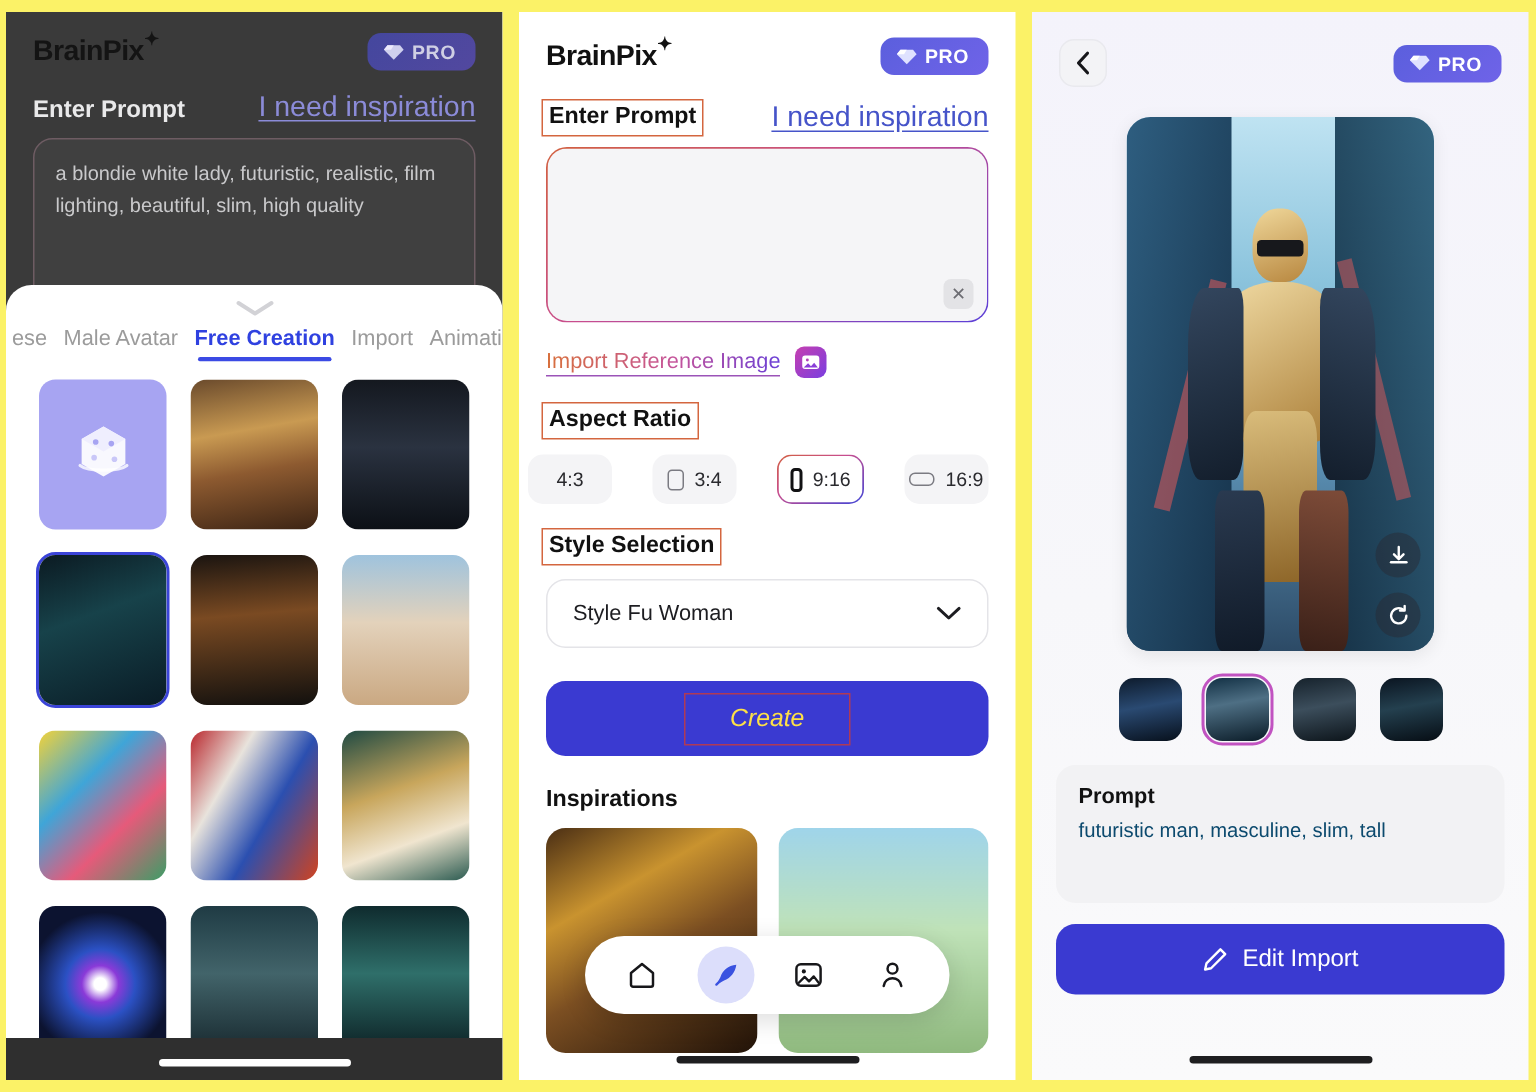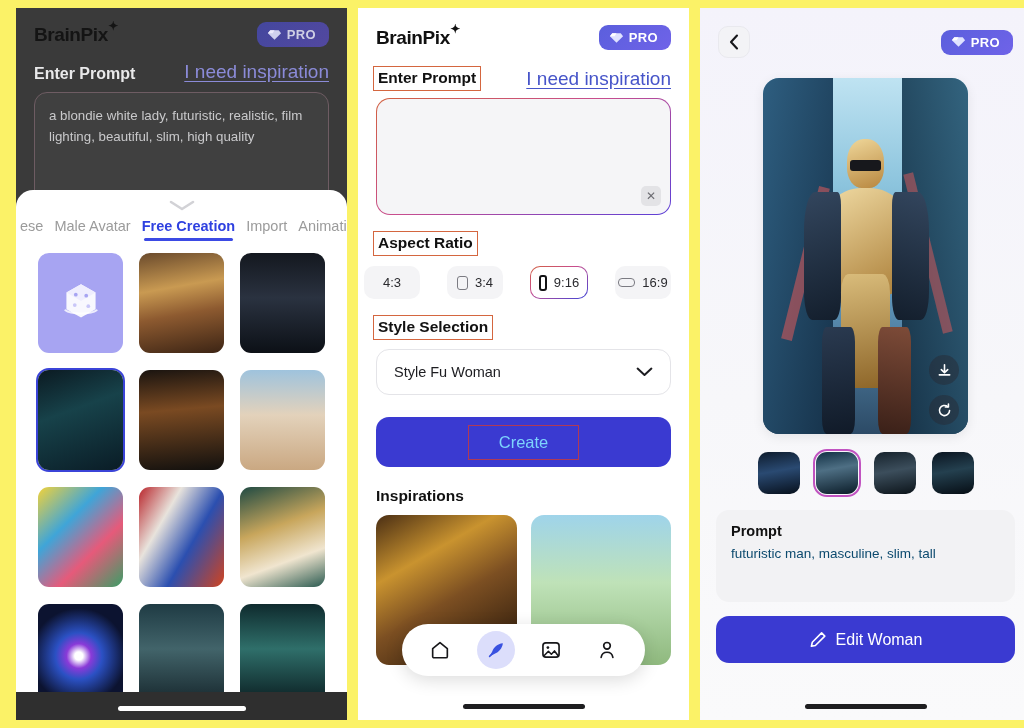--- a/index.html
+++ b/index.html
@@ -7,21 +7,21 @@
     width: 1024px; height: 728px;
     font-family: "Liberation Sans", sans-serif;
     background: #fbf267;
     overflow: hidden;
   }
   .stage {
     position: relative;
     width: 1024px; height: 728px;
     background: #fbf267;
     display: flex;
-    padding: 8px 16px;
+    padding: 8px 4px;
     gap: 11px;
   }
 
   
   .phone {
     position: relative;
     width: 331px;
     height: 712px;
     background: #ffffff;
     overflow: hidden;
@@ -196,21 +196,21 @@
     font-size: 14.5px; color: #1d1d21;
   }
   .btn-primary {
     margin-top: 22px; height: 50px; border-radius: 13px;
     background: #3a3ad1; color: #fff; font-size: 16.5px;
     display:flex; align-items:center; justify-content:center;
     position: relative;
   }
   .create-hl {
     border: 1.6px solid #b03a55; padding: 7px 30px;
-    color: #7dd3fc; font-size: 16.5px;
+    color: #fde047; font-size: 16.5px; font-style: italic;
   }
   .insp-title { font-size: 15.5px; font-weight: bold; color:#111; margin-top: 20px; }
   .insp-grid { display:flex; gap: 14px; margin-top: 10px; }
   .insp-card { flex:1; height: 150px; border-radius: 13px; overflow:hidden; }
 
   .tabbar {
     position: absolute; left: 44px; right: 44px; bottom: 44px;
     height: 52px; background:#fff; border-radius: 26px;
     box-shadow: 0 4px 18px rgba(0,0,0,.14);
     display:flex; align-items:center; justify-content: space-around;
@@ -380,20 +380,30 @@
         <div class="hl-box">
           <span class="t">Enter Prompt</span>
         </div>
         <div class="inspire-link" style="margin-top:16px">I need inspiration</div>
       </div>
 
       <div class="gradbox">
         <div class="clear-x">✕</div>
       </div>
 
+      <div class="import-row">
+        <span class="import-txt">Import Reference Image</span>
+        <span class="img-ico">
+          <svg width="13" height="13" viewBox="0 0 16 16">
+              <rect x="1" y="2.5" width="14" height="11" rx="2.4" fill="#fff"></rect>
+              <circle cx="5.2" cy="6.2" r="1.2" fill="#b43fb8"></circle>
+              <path d="M2.2 12.4l3.6-3.6 2.4 2.4 2.6-2.8 3 4z" fill="#8a3fd8"></path>
+            </svg>
+        </span>
+      </div>
 
       <div class="hl-box">
         <span class="t">Aspect Ratio</span>
       </div>
       <div class="ratio-row" id="ratio-row">
           <div class="ratio first">
             <span>4:3</span>
           </div>
           <div class="ratio">
             <span class="glyph-3x4"></span>
@@ -527,19 +537,19 @@
 
     <div class="prompt-card">
       <div class="h">Prompt</div>
       <div class="b">futuristic man, masculine, slim, tall</div>
     </div>
 
     <div class="btn-edit">
       <svg width="18" height="18" viewBox="0 0 18 18">
         <path d="M12.6 1.9l3.2 3.2L6.4 14.5 2.4 15.3l.9-4z" fill="none" stroke="#fff" stroke-width="1.6" stroke-linejoin="round"></path>
       </svg>
-      <span>Edit Woman</span>
+      <span>Edit Import</span>
     </div>
 
     <div class="homebar-light"></div>
   </div>
 
 </div>
 
 </body></html>

